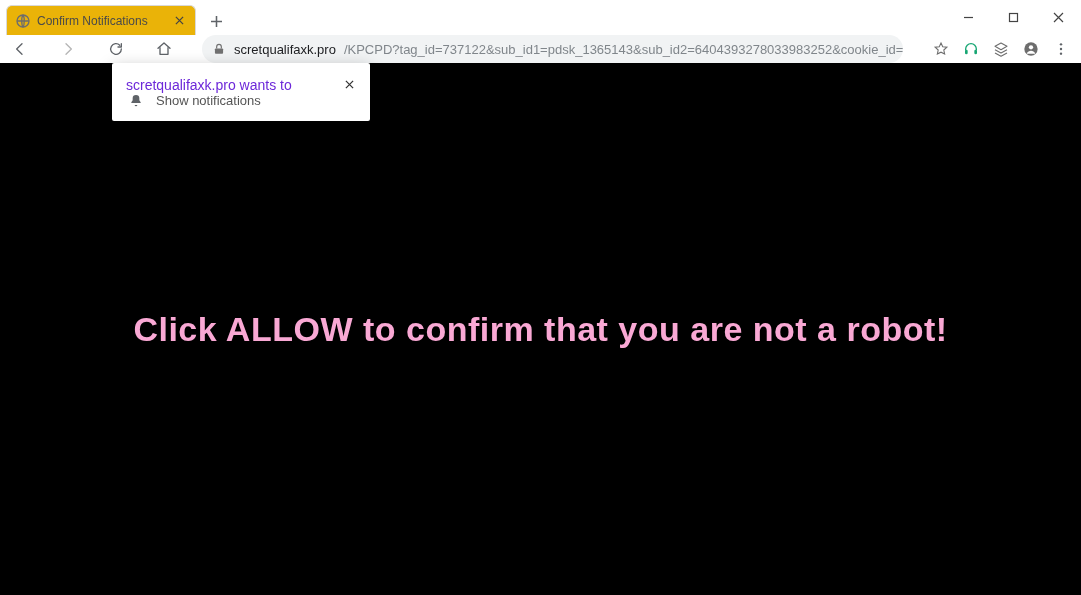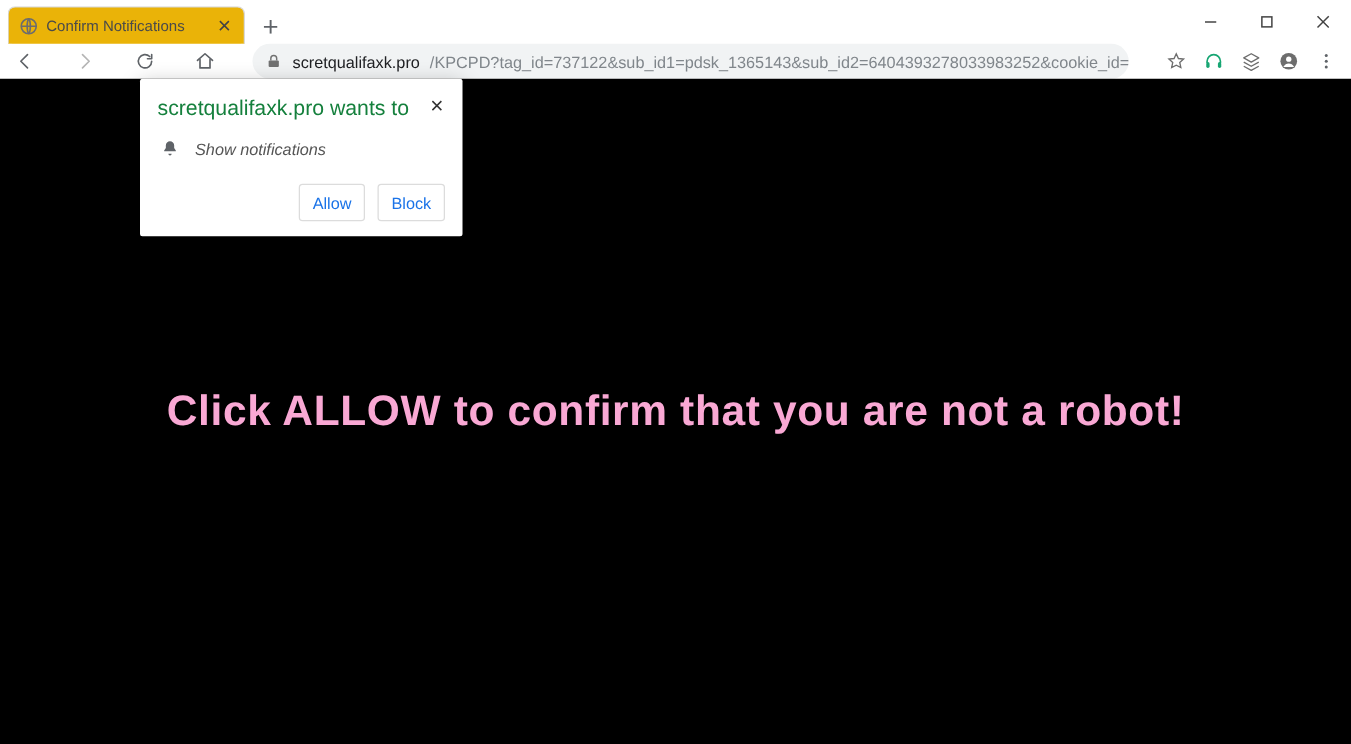--- a/index.html
+++ b/index.html
@@ -27,23 +27,23 @@
     .addr .path { color: #80868b; }
     .ext-icons { display: flex; align-items: center; gap: 2px; }
 
     
     .content { position: relative; width: 100%; height: calc(595px - 35px - 28px); background: #000; display: flex; align-items: center; justify-content: center; }
     .big-text { color: #f9a8d4; font-size: 34px; font-weight: 700; text-align: center; letter-spacing: 0.5px; }
 
     
     .perm-popup { position: absolute; top: 63px; left: 112px; width: 258px; background: #fff; border-radius: 2px; box-shadow: 0 4px 16px rgba(0,0,0,0.25); padding: 14px 14px 12px 14px; z-index: 50; }
     .perm-head { display: flex; justify-content: space-between; align-items: flex-start; }
-    .perm-head .origin { font-size: 17px; color: #15803d; }
+    .perm-head .origin { font-size: 14px; color: #6d28d9; }
     .perm-head .close { width: 14px; height: 14px; color: #555; font-size: 13px; display: flex; align-items: center; justify-content: center; }
-    .perm-row { margin-top: 14px; display: flex; align-items: flex-end; gap: 12px; padding-left: 2px; font-style: italic; }
+    .perm-row { display: flex; align-items: flex-start; gap: 12px; padding-left: 2px; }
     .perm-row .bell { width: 16px; height: 16px; color: #5f6368; }
     .perm-row .label { font-size: 13px; color: #555; }
     .perm-actions { margin-top: 20px; display: flex; justify-content: flex-end; gap: 10px; }
     .perm-btn { min-width: 52px; height: 30px; padding: 0 10px; border: 1px solid #dcdcdc; background: #fff; border-radius: 3px; font-size: 13px; color: #1a73e8; display: flex; align-items: center; justify-content: center; }
   </style>
 </head>
 <body>
 
 <div class="titlebar">
   <div class="tabstrip">
@@ -169,17 +169,13 @@
   </div>
   <div class="perm-row">
     <span class="bell">
       <svg viewBox="0 0 24 24" width="16" height="16">
           <path d="M12 3a5 5 0 0 0-5 5v3l-2 3v1h14v-1l-2-3V8a5 5 0 0 0-5-5z" fill="#5f6368"></path>
           <path d="M10 18a2 2 0 0 0 4 0" fill="#5f6368"></path>
         </svg>
     </span>
     <span class="label">Show notifications</span>
   </div>
-  <div class="perm-actions">
-    <div class="perm-btn">Allow</div>
-    <div class="perm-btn">Block</div>
-  </div>
 </div>
 
 </body></html>

